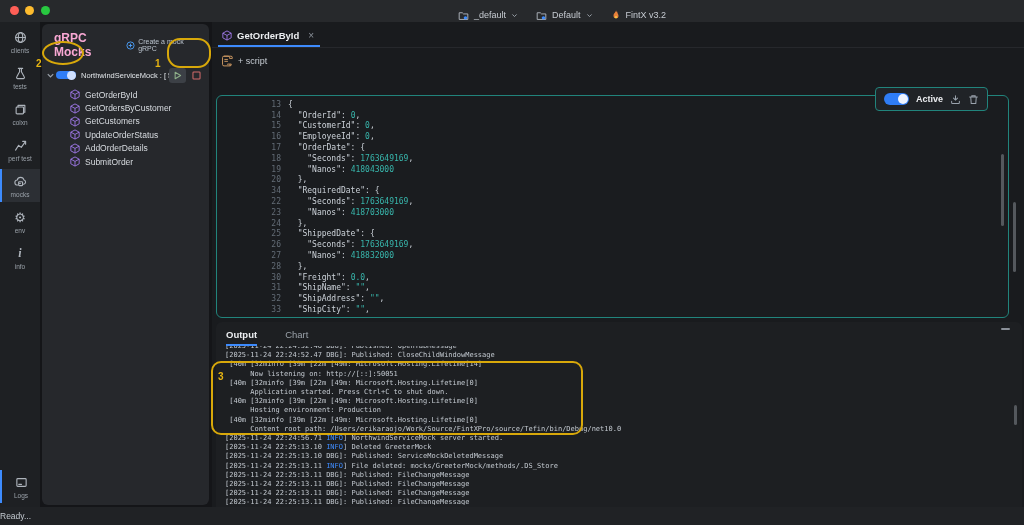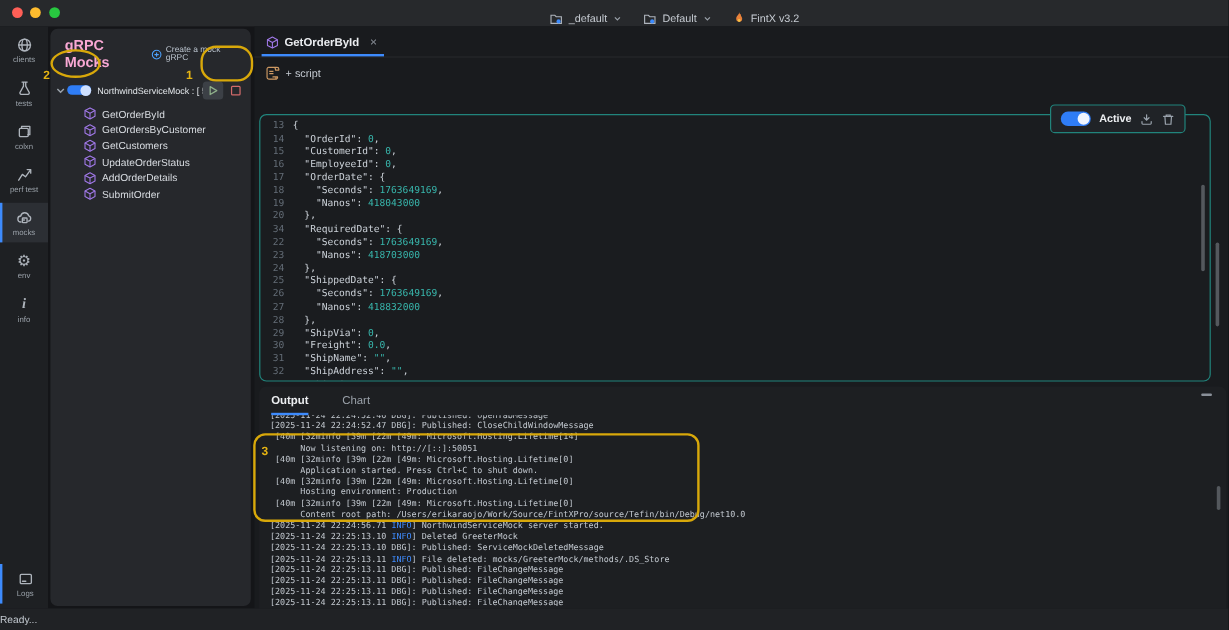--- a/index.html
+++ b/index.html
@@ -40,21 +40,21 @@
   .cube{display:flex;width:10px;height:11px;}
   
   .main{position:absolute;left:212px;top:22px;right:0;bottom:18px;background:#191b1e;}
   .tabbar{height:25px;border-bottom:1px solid #26282c;display:flex;align-items:flex-end;}
   .tab{display:inline-flex;align-items:center;gap:5px;margin-left:6px;padding:0 6px 4px 4px;
        border-bottom:2px solid #3d8bfd;color:#eceef1;font-size:9.5px;font-weight:bold;}
   .tab-close{color:#8a9099;font-weight:normal;font-size:10px;margin-left:4px;}
   .scriptrow{height:25px;display:flex;align-items:center;gap:4px;padding-left:8px;font-size:9px;color:#c6ccd3;}
   
   .editor{position:absolute;left:4px;top:73px;width:793px;height:223px;border:1px solid #21847c;
-          border-radius:6px;background:#1a1c1f;overflow:hidden;box-sizing:border-box;}
+          border-radius:6px;background:#1a1c1f;overflow:hidden;box-sizing:border-box;padding-left:44px;}
   .code{margin-top:-7px;font-family:"DejaVu Sans Mono",monospace;font-size:8px;line-height:10.8px;white-space:pre;}
   .codeline{display:flex;}
   .ln{width:20px;flex:none;text-align:right;padding-right:7px;color:#636c76;}
   .tk-p{color:#ccd2d9}.tk-t{color:#38b6ac}
   .activebox{position:absolute;right:36px;top:65px;height:22px;border:1px solid #21847c;border-radius:4px;
              background:#202327;display:flex;align-items:center;gap:7px;padding:0 8px;z-index:3;}
   .toggle-lg{position:relative;width:25px;height:12px;border-radius:6px;background:#2f7df6;}
   .toggle-lg .knob{position:absolute;right:1px;top:1px;width:10px;height:10px;border-radius:50%;background:#eef4ff;}
   .active-lb{font-size:9px;color:#eceef1;font-weight:bold;}
   .thumb{position:absolute;width:3px;background:#54585d;border-radius:2px;}
@@ -362,23 +362,20 @@
   </div><div class="codeline">
     <span class="ln">26</span>
     <span class="lc"><span class="tk-p">    "Seconds": </span><span class="tk-t">1763649169</span><span class="tk-p">,</span></span>
   </div><div class="codeline">
     <span class="ln">27</span>
     <span class="lc"><span class="tk-p">    "Nanos": </span><span class="tk-t">418832000</span></span>
   </div><div class="codeline">
     <span class="ln">28</span>
     <span class="lc"><span class="tk-p">  },</span></span>
   </div><div class="codeline">
-    <span class="ln">29</span>
-    <span class="lc"><span class="tk-p">  "ShipVia": </span><span class="tk-t">0</span><span class="tk-p">,</span></span>
-  </div><div class="codeline">
     <span class="ln">30</span>
     <span class="lc"><span class="tk-p">  "Freight": </span><span class="tk-t">0.0</span><span class="tk-p">,</span></span>
   </div><div class="codeline">
     <span class="ln">31</span>
     <span class="lc"><span class="tk-p">  "ShipName": </span><span class="tk-t">""</span><span class="tk-p">,</span></span>
   </div><div class="codeline">
     <span class="ln">32</span>
     <span class="lc"><span class="tk-p">  "ShipAddress": </span><span class="tk-t">""</span><span class="tk-p">,</span></span>
   </div><div class="codeline">
     <span class="ln">33</span>

